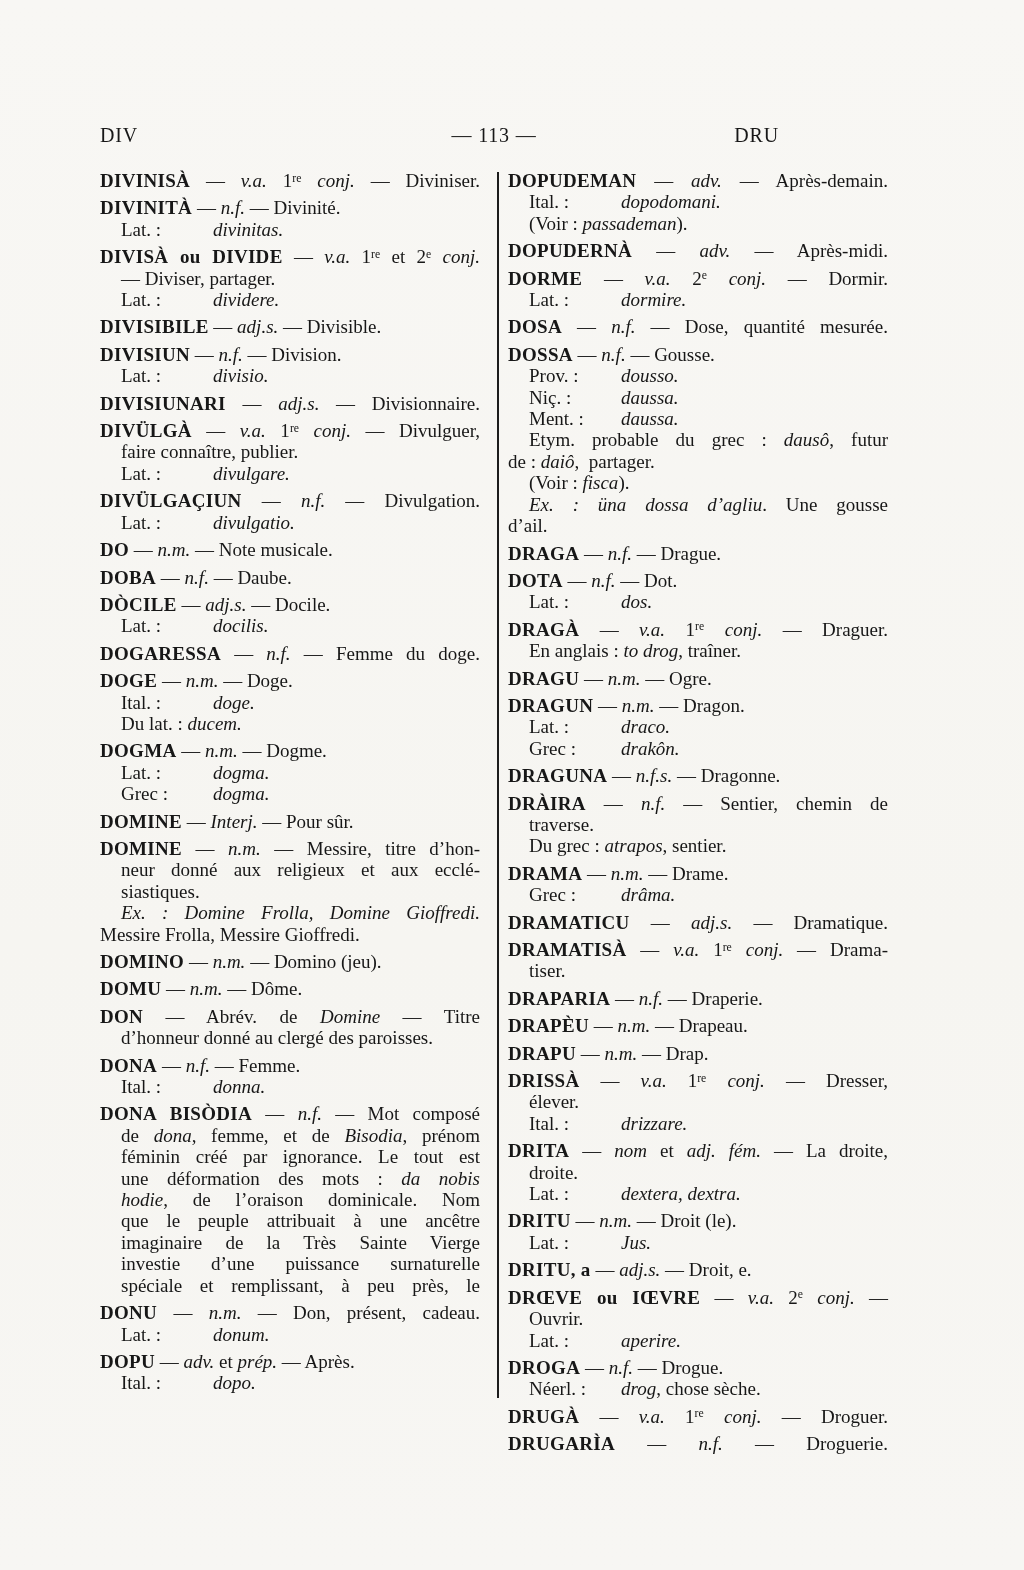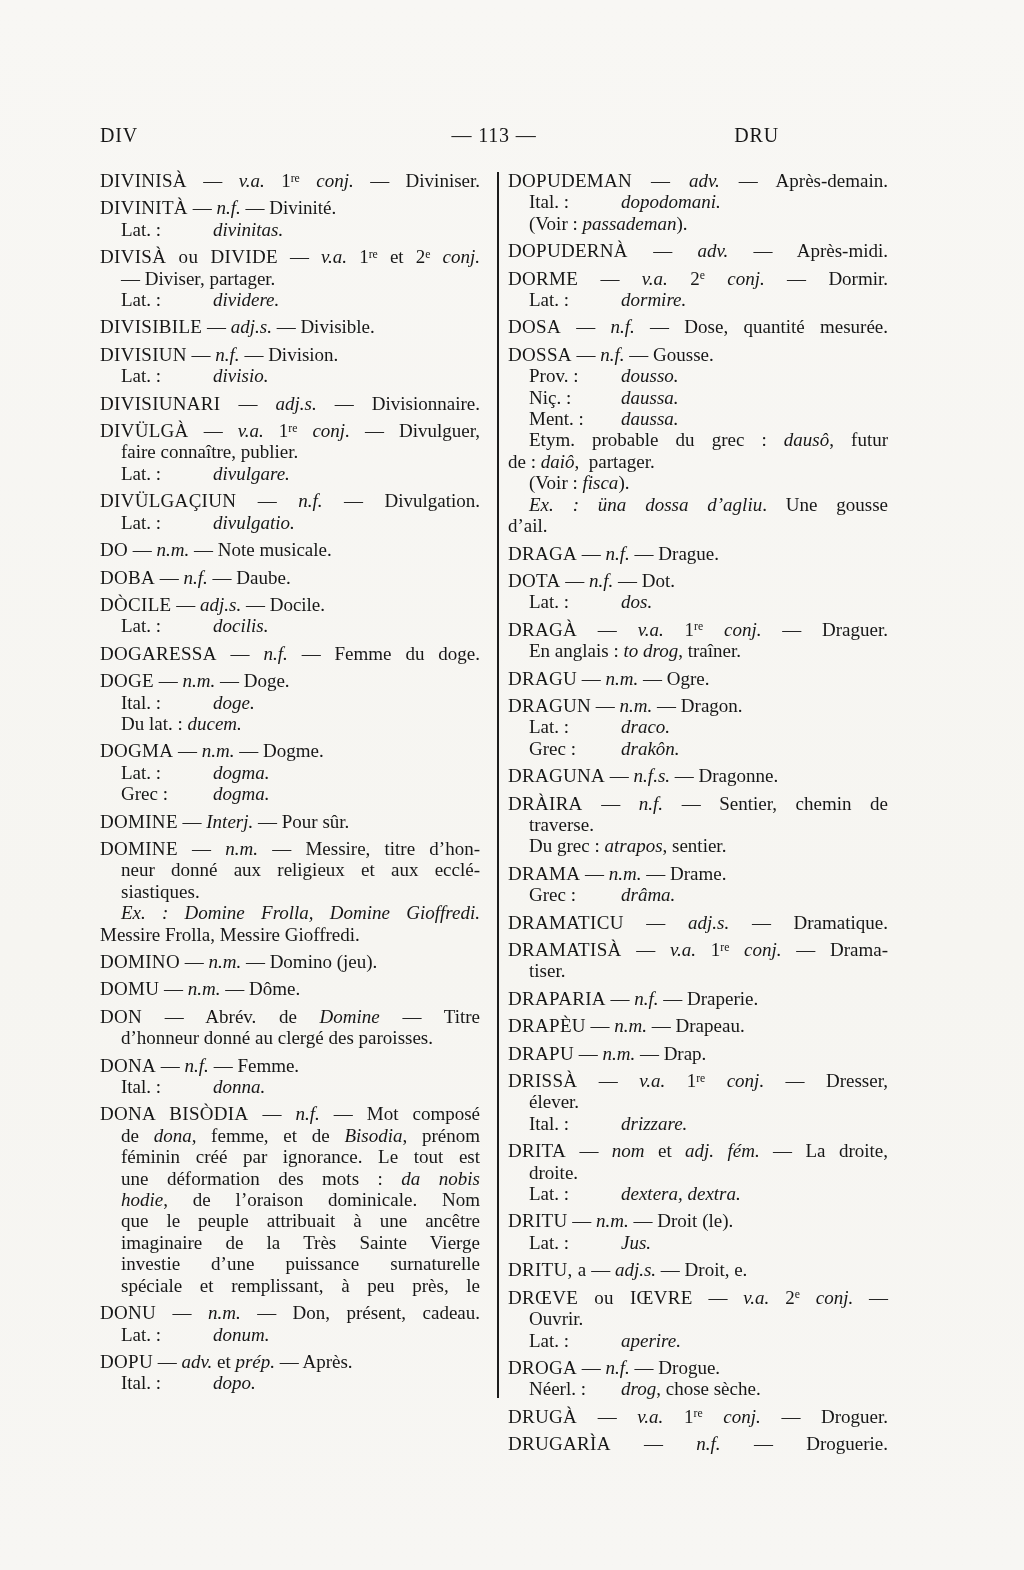--- a/index.html
+++ b/index.html
@@ -45,21 +45,21 @@
   }
   .col-right { margin-left: 28px; }
   .entry { margin-bottom: 6px; }
   .line { white-space: normal; }
   .ind { padding-left: 21px; }
   .just {
     text-align: justify;
     text-align-last: justify;
     -moz-text-align-last: justify;
   }
-  .b { font-weight: normal; letter-spacing: 0.3px; }
+  .b { font-weight: bold; letter-spacing: 0.3px; }
   .i { font-style: italic; }
   .s {
     font-size: 0.62em;
     line-height: 0;
     position: relative;
     top: -0.45em;
   }
   .lab { display: inline-block; min-width: 92px; }
 </style>
 </head>

